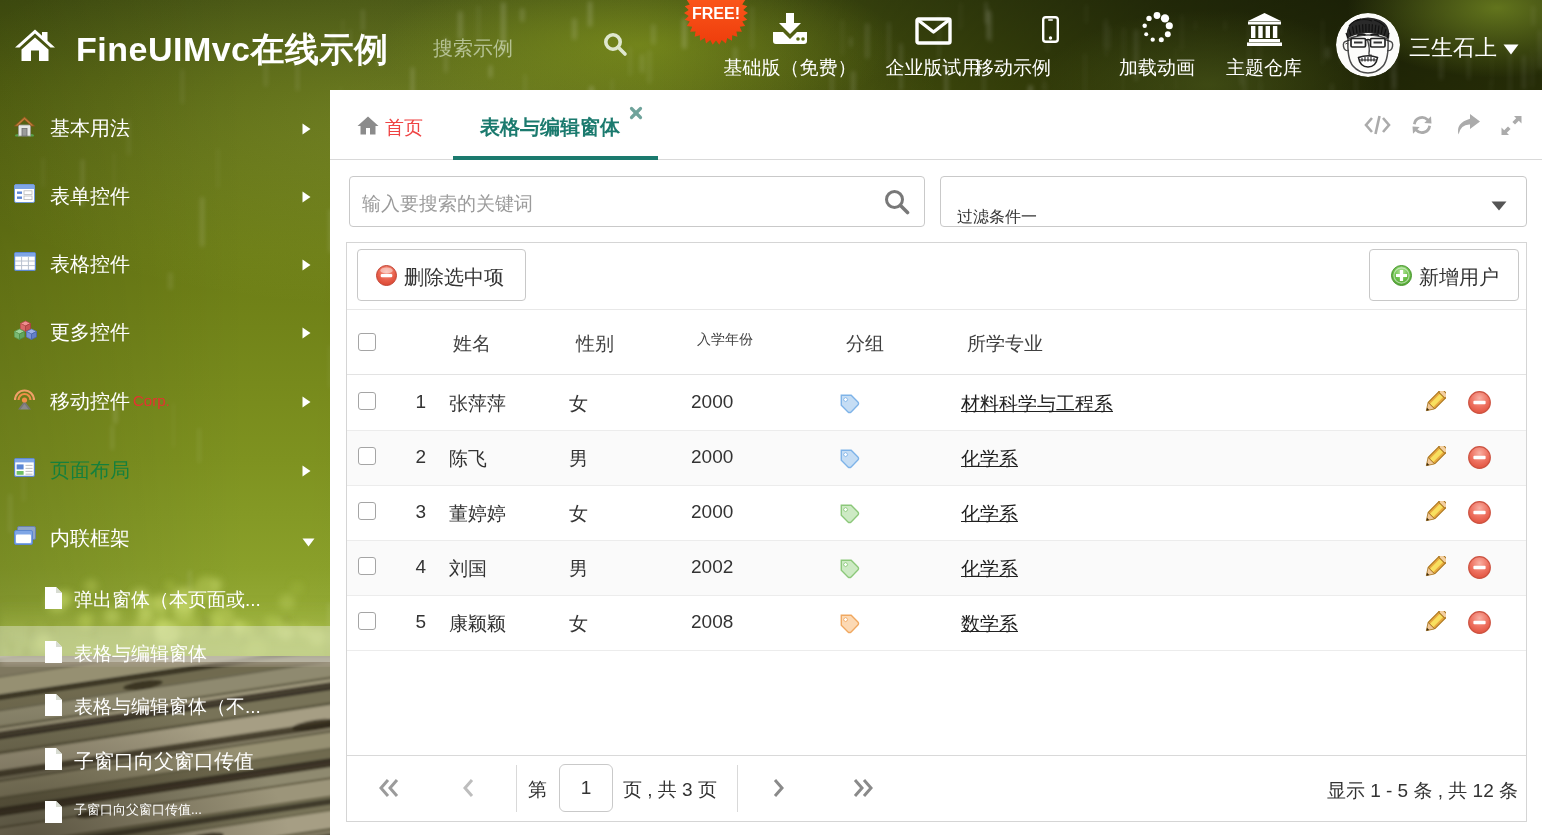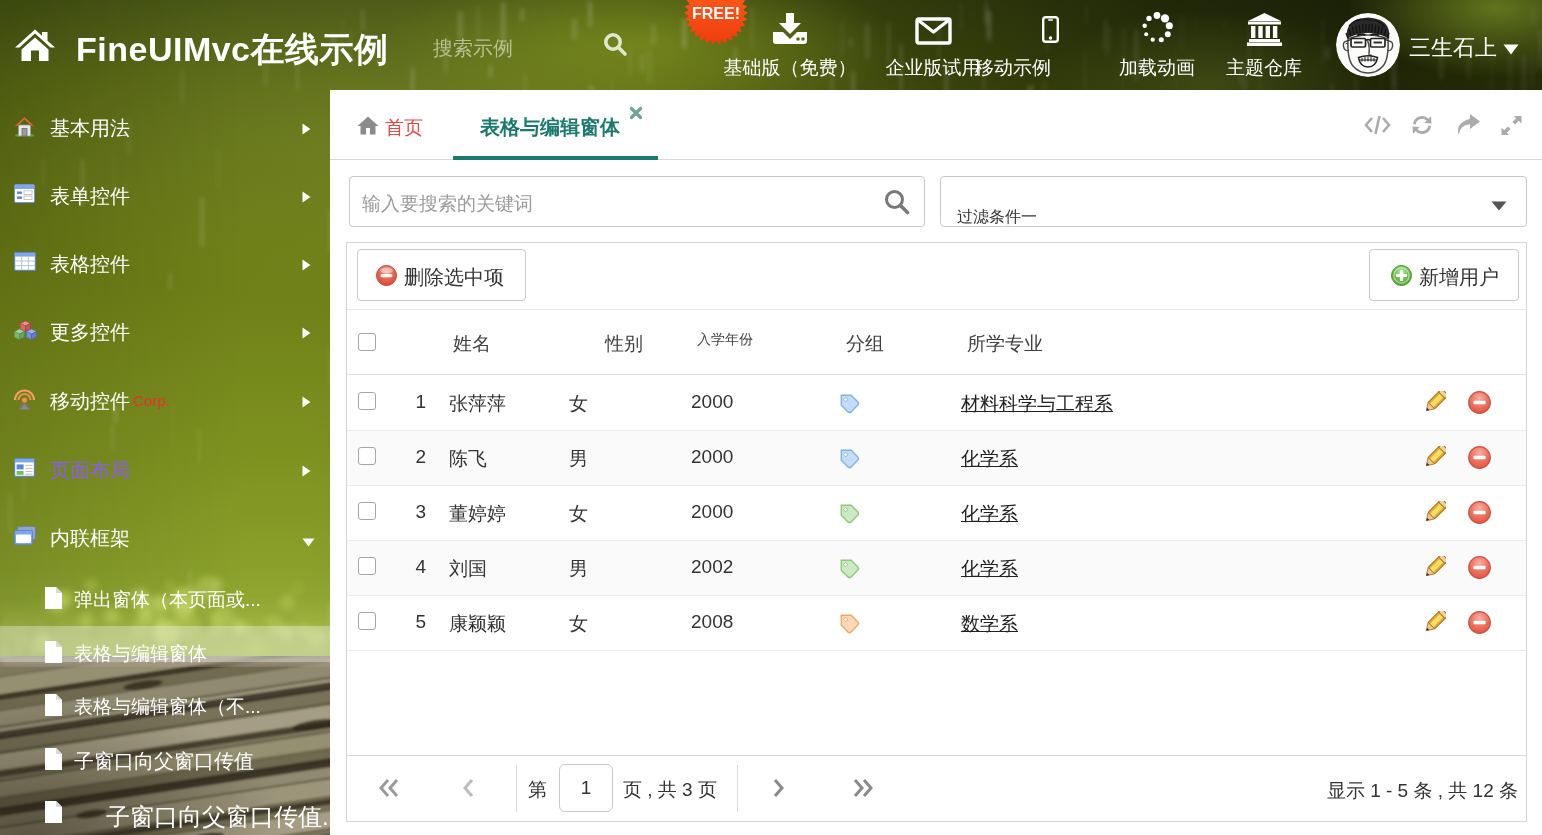--- a/index.html
+++ b/index.html
@@ -476,21 +476,21 @@
       <rect x="1" y="1" width="19" height="3.4" fill="#7fa6e6"></rect>
       <rect x="2.6" y="6.4" width="7" height="5" fill="#5b86d4"></rect>
       <rect x="2.6" y="13" width="7" height="3.8" fill="#6fbf63"></rect>
       <g stroke="#c3c3c3" stroke-width="1.1">
         <line x1="11.5" y1="7.4" x2="18.5" y2="7.4"></line>
         <line x1="11.5" y1="10.4" x2="18.5" y2="10.4"></line>
         <line x1="11.5" y1="13.4" x2="18.5" y2="13.4"></line>
         <line x1="11.5" y1="16.2" x2="18.5" y2="16.2"></line>
       </g>
     </svg></div>
-<div style="position:absolute;left:50px;top:457px;z-index:5;font-size:20px;color:#8b5cf6;">页面布局</div>
+<div style="position:absolute;left:50px;top:457px;z-index:5;font-size:20px;color:#15803d;">页面布局</div>
 <div style="position:absolute;left:302px;top:463px;z-index:5;"><svg width="9" height="12" viewBox="0 0 9 12">
       <path d="M0.5 0.5 L8.5 6 L0.5 11.5 Z" fill="#fff"></path>
     </svg></div>
 <div style="position:absolute;left:14px;top:526px;z-index:5;"><svg width="22" height="19" viewBox="0 0 22 19">
       <rect x="3.5" y="0.5" width="18" height="13" rx="1.5" fill="#8fa6c8" stroke="#6a82a8" stroke-width="1"></rect>
       <rect x="0.5" y="4.5" width="18" height="14" rx="1.5" fill="#7fa6e6" stroke="#5d88cf" stroke-width="1"></rect>
       <rect x="2" y="8.5" width="15" height="8.5" rx="1" fill="#fff"></rect>
     </svg></div>
 <div style="position:absolute;left:50px;top:525px;z-index:5;font-size:20px;color:#fff;">内联框架</div>
 <div style="position:absolute;left:302px;top:533px;z-index:5;"><svg width="13" height="9" viewBox="0 0 13 9">
@@ -515,21 +515,21 @@
 <div style="position:absolute;left:74px;top:694px;z-index:5;font-size:19px;color:#fff;">表格与编辑窗体（不...</div>
 <div style="position:absolute;left:44px;top:747px;z-index:5;"><svg width="19" height="24" viewBox="0 0 19 24">
       <path d="M1 1 h11 l6 6 v16 h-17 Z" fill="#fff"></path>
       <path d="M12 1 l6 6 h-6 Z" fill="#d8dcd2"></path>
     </svg></div>
 <div style="position:absolute;left:74px;top:748px;z-index:5;font-size:20px;color:#fff;">子窗口向父窗口传值</div>
 <div style="position:absolute;left:44px;top:800px;z-index:5;"><svg width="19" height="24" viewBox="0 0 19 24">
       <path d="M1 1 h11 l6 6 v16 h-17 Z" fill="#fff"></path>
       <path d="M12 1 l6 6 h-6 Z" fill="#d8dcd2"></path>
     </svg></div>
-<div style="position:absolute;left:74px;top:801px;z-index:5;font-size:24px;color:#fff;margin-left:32px;">子窗口向父窗口传值...</div>
+<div style="position:absolute;left:74px;top:801px;z-index:5;font-size:13px;color:#fff;">子窗口向父窗口传值...</div>
 <div style="position:absolute;left:330px;top:90px;width:1212px;height:745px;background:#fff;z-index:3;"></div>
 <div style="position:absolute;left:330px;top:159px;width:1212px;height:1px;background:#d9d9d9;z-index:5;"></div>
 <div style="position:absolute;left:357px;top:116px;z-index:5;"><svg width="22" height="19" viewBox="0 0 22 19">
       <path d="M11 0.5 L21.5 10 L18.5 10 L18.5 18.5 L13 18.5 L13 12 L9 12 L9 18.5 L3.5 18.5 L3.5 10 L0.5 10 Z" fill="#8b8b8b"></path>
     </svg></div>
 <div style="position:absolute;left:385px;top:115px;font-size:19px;color:#ef4444;z-index:5;">首页</div>
 <div style="position:absolute;left:480px;top:114px;font-size:20px;font-weight:bold;color:#1b7a6e;z-index:5;">表格与编辑窗体</div>
 <div style="position:absolute;left:629px;top:106px;z-index:5;"><svg width="14" height="14" viewBox="0 0 14 14">
       <g stroke="#6fa39b" stroke-width="3.2" stroke-linecap="round">
         <line x1="2.5" y1="2.5" x2="11.5" y2="11.5"></line>
@@ -595,21 +595,21 @@
         </radialGradient>
       </defs>
       <circle cx="10.5" cy="10.5" r="10" fill="url(#gg1)" stroke="#4a9630" stroke-width="1"></circle>
       <circle cx="10.5" cy="10.5" r="7.6" fill="none" stroke="#fff" opacity="0.5" stroke-width="1.2"></circle>
       <path d="M8.9 5 h3.2 v3.9 h3.9 v3.2 h-3.9 v3.9 h-3.2 v-3.9 h-3.9 v-3.2 h3.9 Z" fill="#fff"></path>
     </svg></div>
 <div style="position:absolute;left:1419px;top:264px;font-size:20px;color:#333;z-index:6;">新增用户</div>
 <div style="position:absolute;left:347px;top:309px;width:1179px;height:1px;background:#e8e8e8;z-index:6;"></div>
 <div style="position:absolute;left:358px;top:333px;width:18px;height:18px;border:1.5px solid #a5a5a5;border-radius:3px;background:#fff;z-index:6;"></div>
 <div style="position:absolute;left:453px;top:331px;font-size:19px;color:#404040;z-index:6;">姓名</div>
-<div style="position:absolute;left:576px;top:331px;font-size:19px;color:#404040;z-index:6;margin-left:29px;">性别</div>
+<div style="position:absolute;left:576px;top:331px;font-size:19px;color:#404040;z-index:6;">性别</div>
 <div style="position:absolute;left:697px;top:331px;font-size:14px;color:#404040;z-index:6;">入学年份</div>
 <div style="position:absolute;left:846px;top:331px;font-size:19px;color:#404040;z-index:6;">分组</div>
 <div style="position:absolute;left:967px;top:331px;font-size:19px;color:#404040;z-index:6;">所学专业</div>
 <div style="position:absolute;left:347px;top:374px;width:1179px;height:1px;background:#e3e3e3;z-index:6;"></div>
 <div style="position:absolute;left:358px;top:392px;width:18px;height:18px;border:1.5px solid #a5a5a5;border-radius:3px;background:#fff;z-index:6;"></div>
 <div style="position:absolute;left:400px;top:391px;width:26px;text-align:right;font-size:19px;color:#333;z-index:6;">1</div>
 <div style="position:absolute;left:449px;top:391px;font-size:19px;color:#333;z-index:6;">张萍萍</div>
 <div style="position:absolute;left:569px;top:391px;font-size:19px;color:#333;z-index:6;">女</div>
 <div style="position:absolute;left:691px;top:391px;font-size:19px;color:#333;z-index:6;">2000</div>
 <div style="position:absolute;left:836px;top:390px;z-index:6;"><svg width="24" height="24" viewBox="0 0 24 24">

